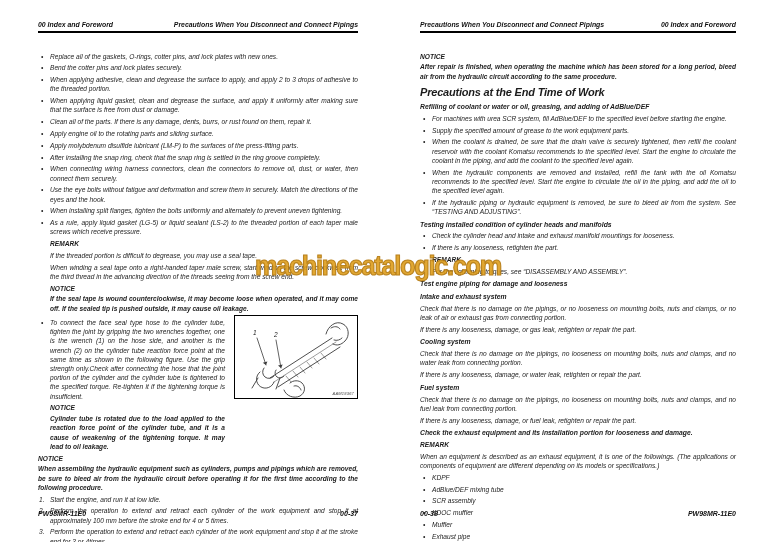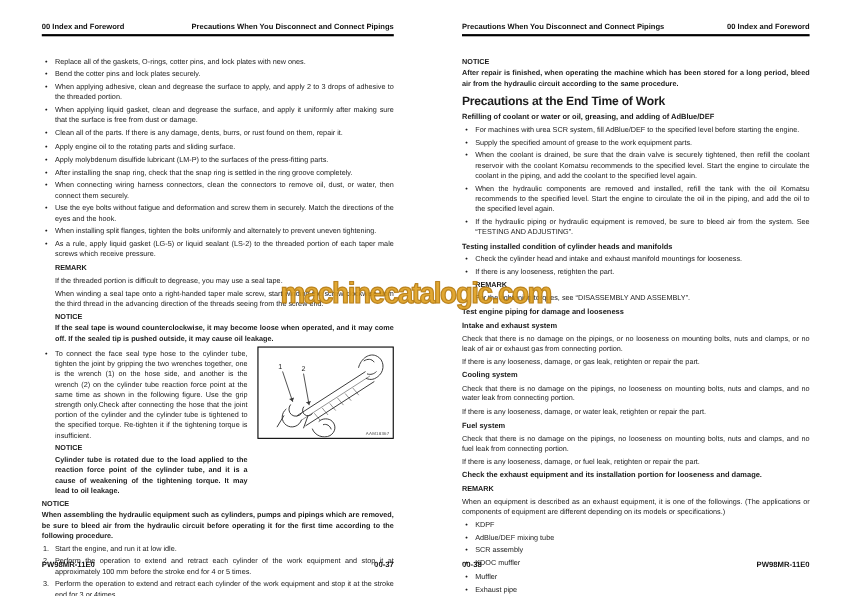--- a/index.html
+++ b/index.html
@@ -2,21 +2,21 @@
 <html><head>
 <meta charset="utf-8">
 <style>
   html,body{margin:0;padding:0;background:#ffffff;}
   body{
     width:768px;height:542px;position:relative;overflow:hidden;
     font-family:"Liberation Sans",sans-serif;color:#1c1c1c;
     -webkit-font-smoothing:antialiased;
   }
   .sheet{position:absolute;inset:0;background:#fff;}
-  .page{position:absolute;top:0;height:486px;}
+  .page{position:absolute;top:0;height:486px;font-style:italic;}
   .page.left{left:38px;width:320px;}
   .page.right{left:420px;width:316px;}
   .pg-header{
     position:absolute;top:21px;left:0;right:0;display:flex;
     justify-content:space-between;font-size:6.9px;font-weight:bold;color:#111;
   }
   .rule{position:absolute;top:31px;left:0;right:0;height:2px;background:#000;}
   .content{position:absolute;top:49px;left:0;right:0;}
   .pg-footer{
     position:absolute;top:510px;left:0;right:0;display:flex;

